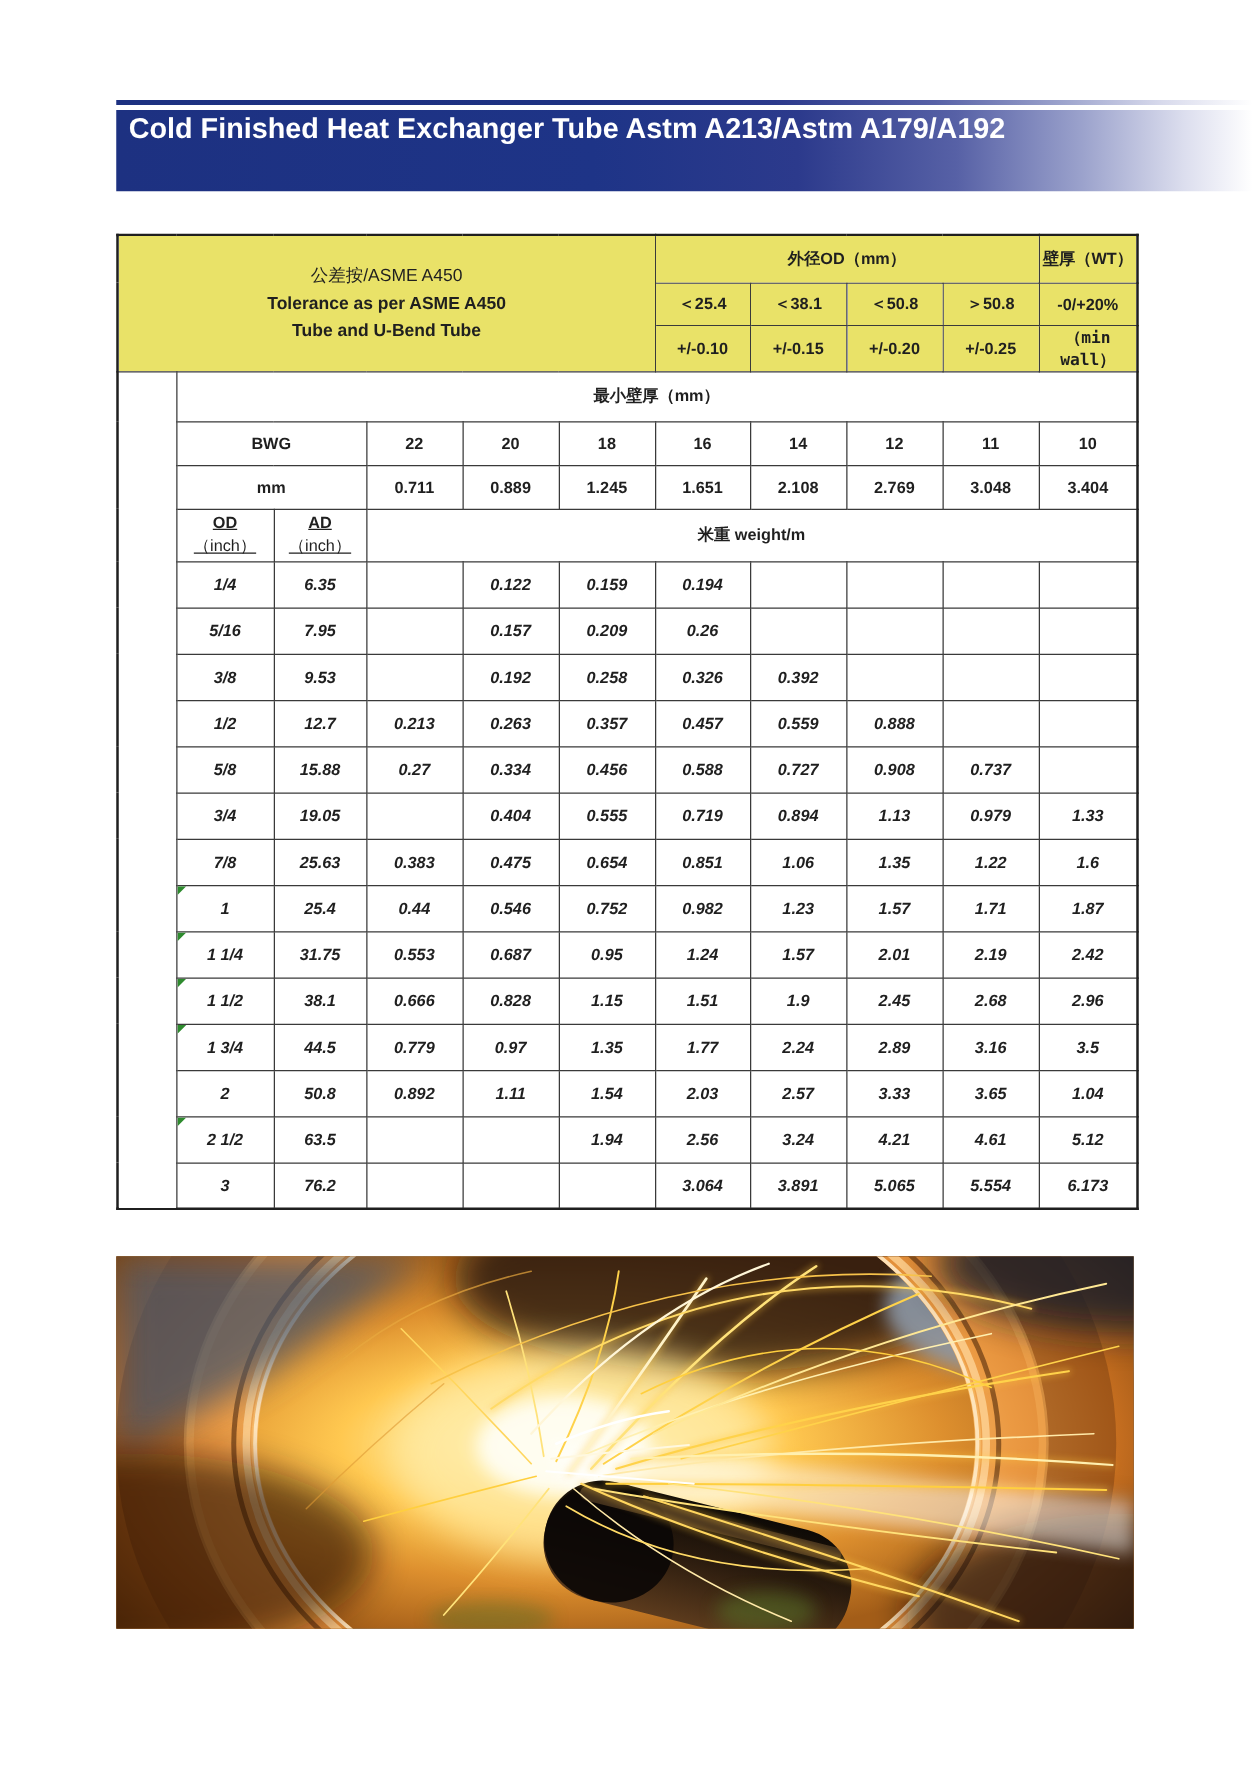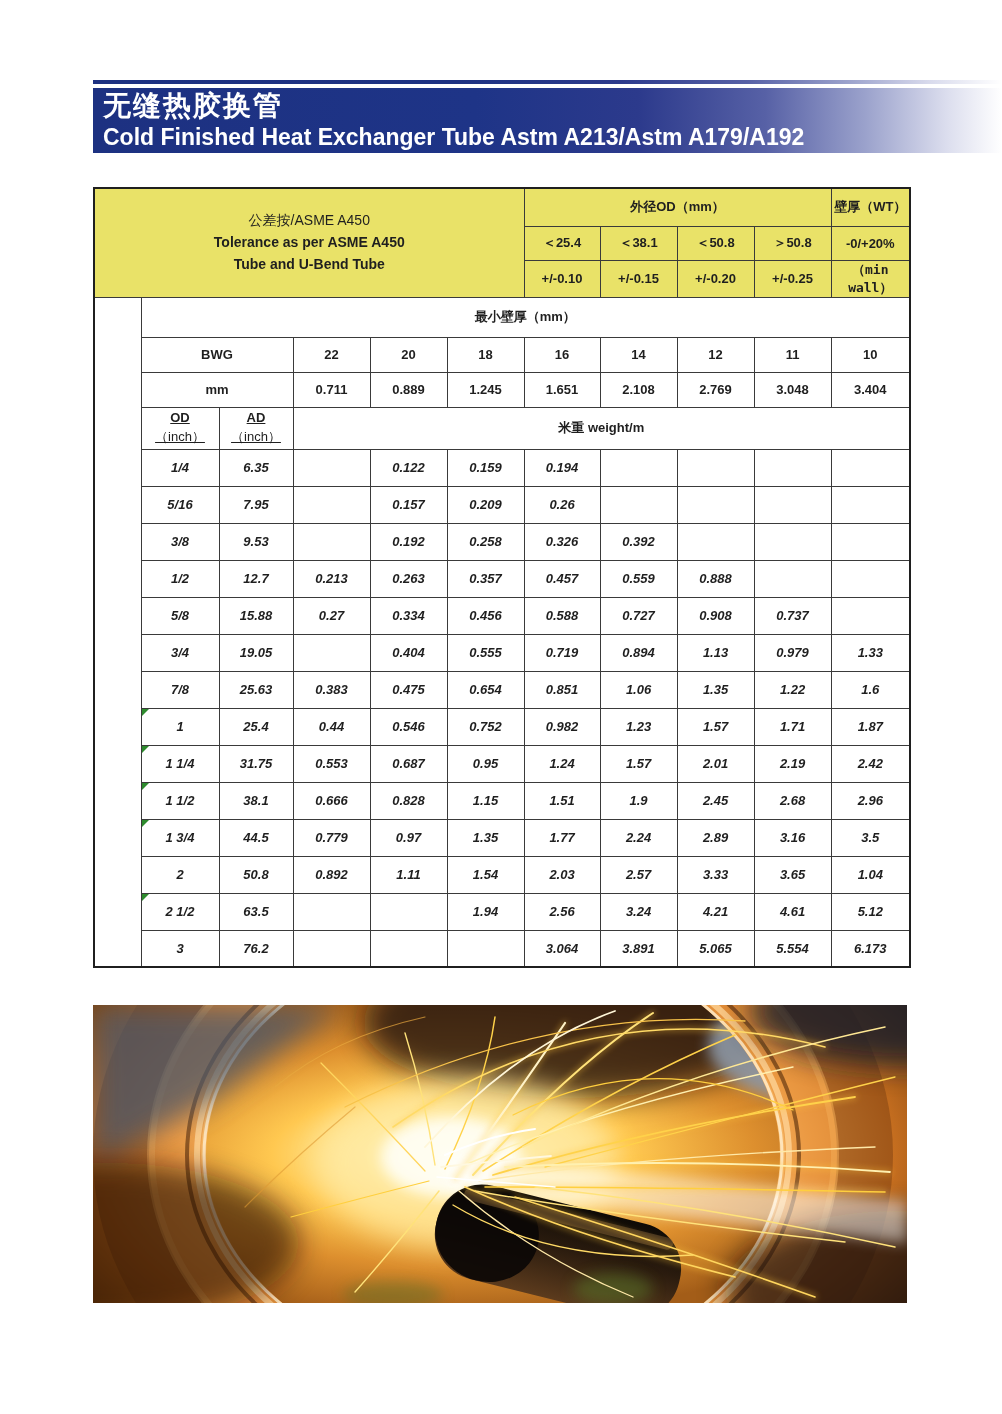--- a/index.html
+++ b/index.html
@@ -51,21 +51,20 @@
     background:#5a3a16;
   }
   .photo svg{display:block;width:814px;height:298px;}
 </style>
 </head>
 <body>
 
 <div class="banner-stripe"></div>
 
 <div class="banner">
-  <div class="zh">无缝热胶换管</div>
   <div class="en">Cold Finished Heat Exchanger Tube Astm A213/Astm A179/A192</div>
 </div>
 
 <div class="table-wrap">
   <table class="spec">
     <colgroup>
       <col style="width:47px">
         <col style="width:78px">
         <col style="width:74px">
       <col style="width:77px">

